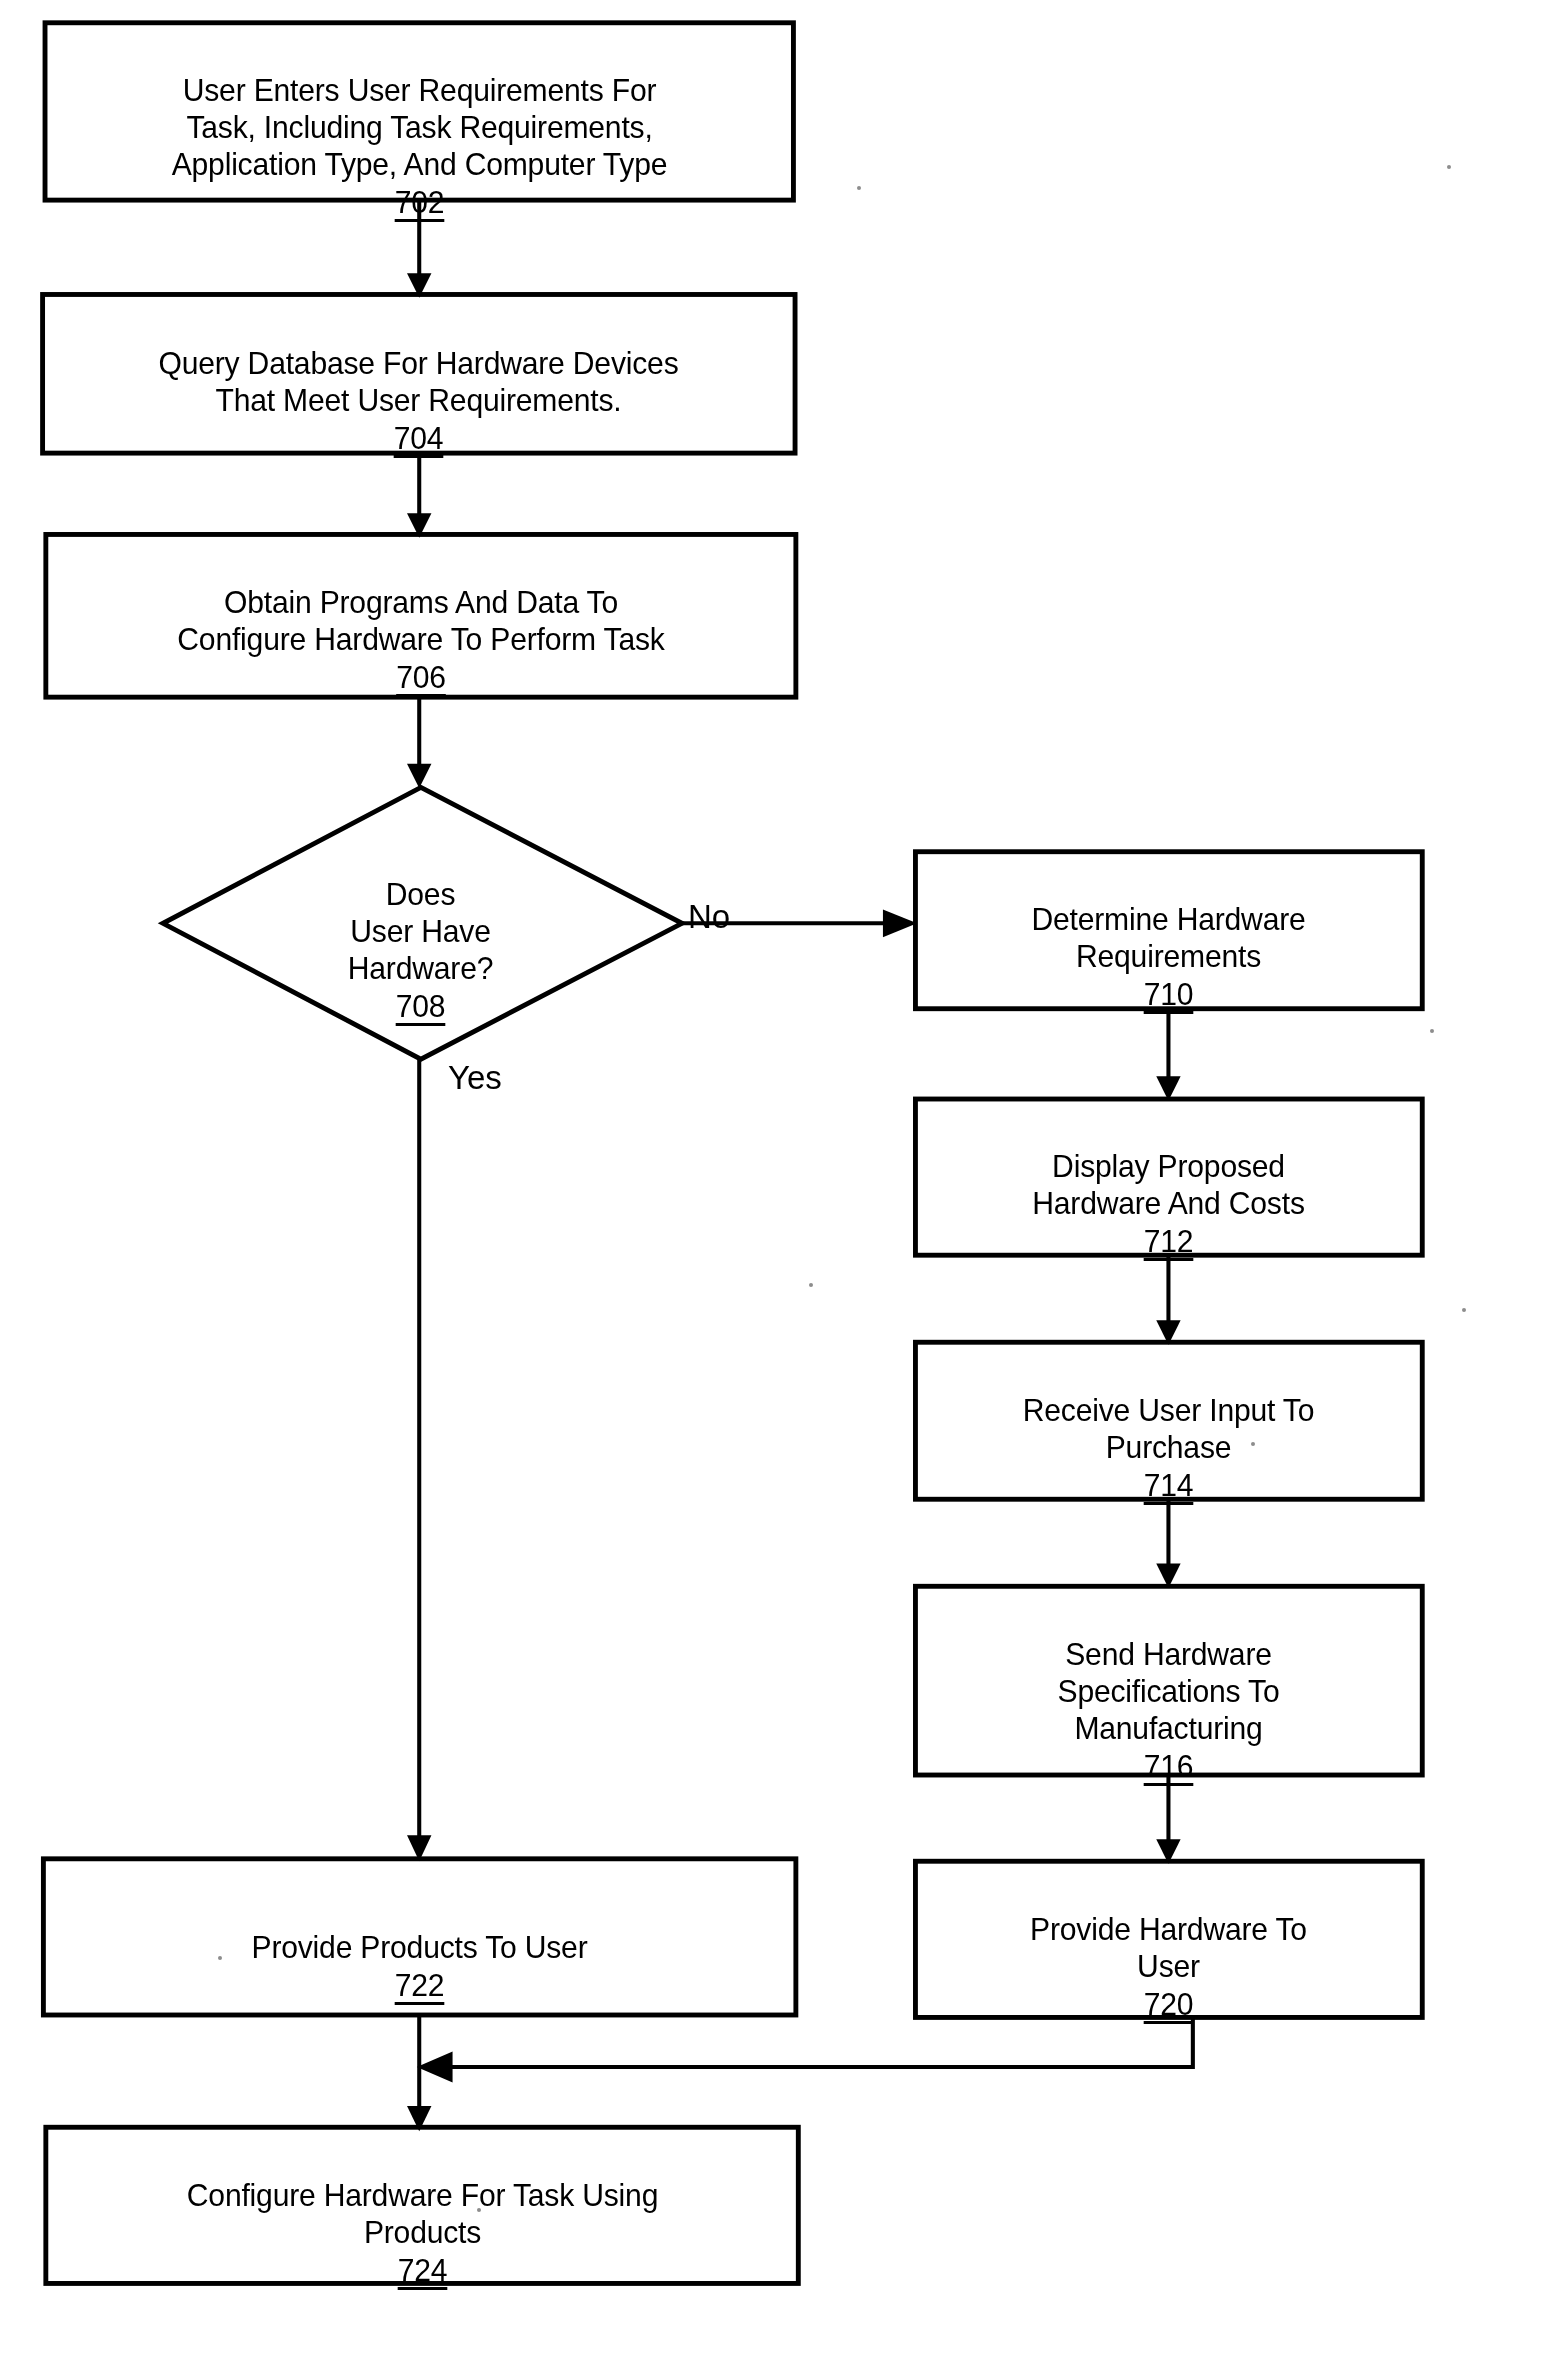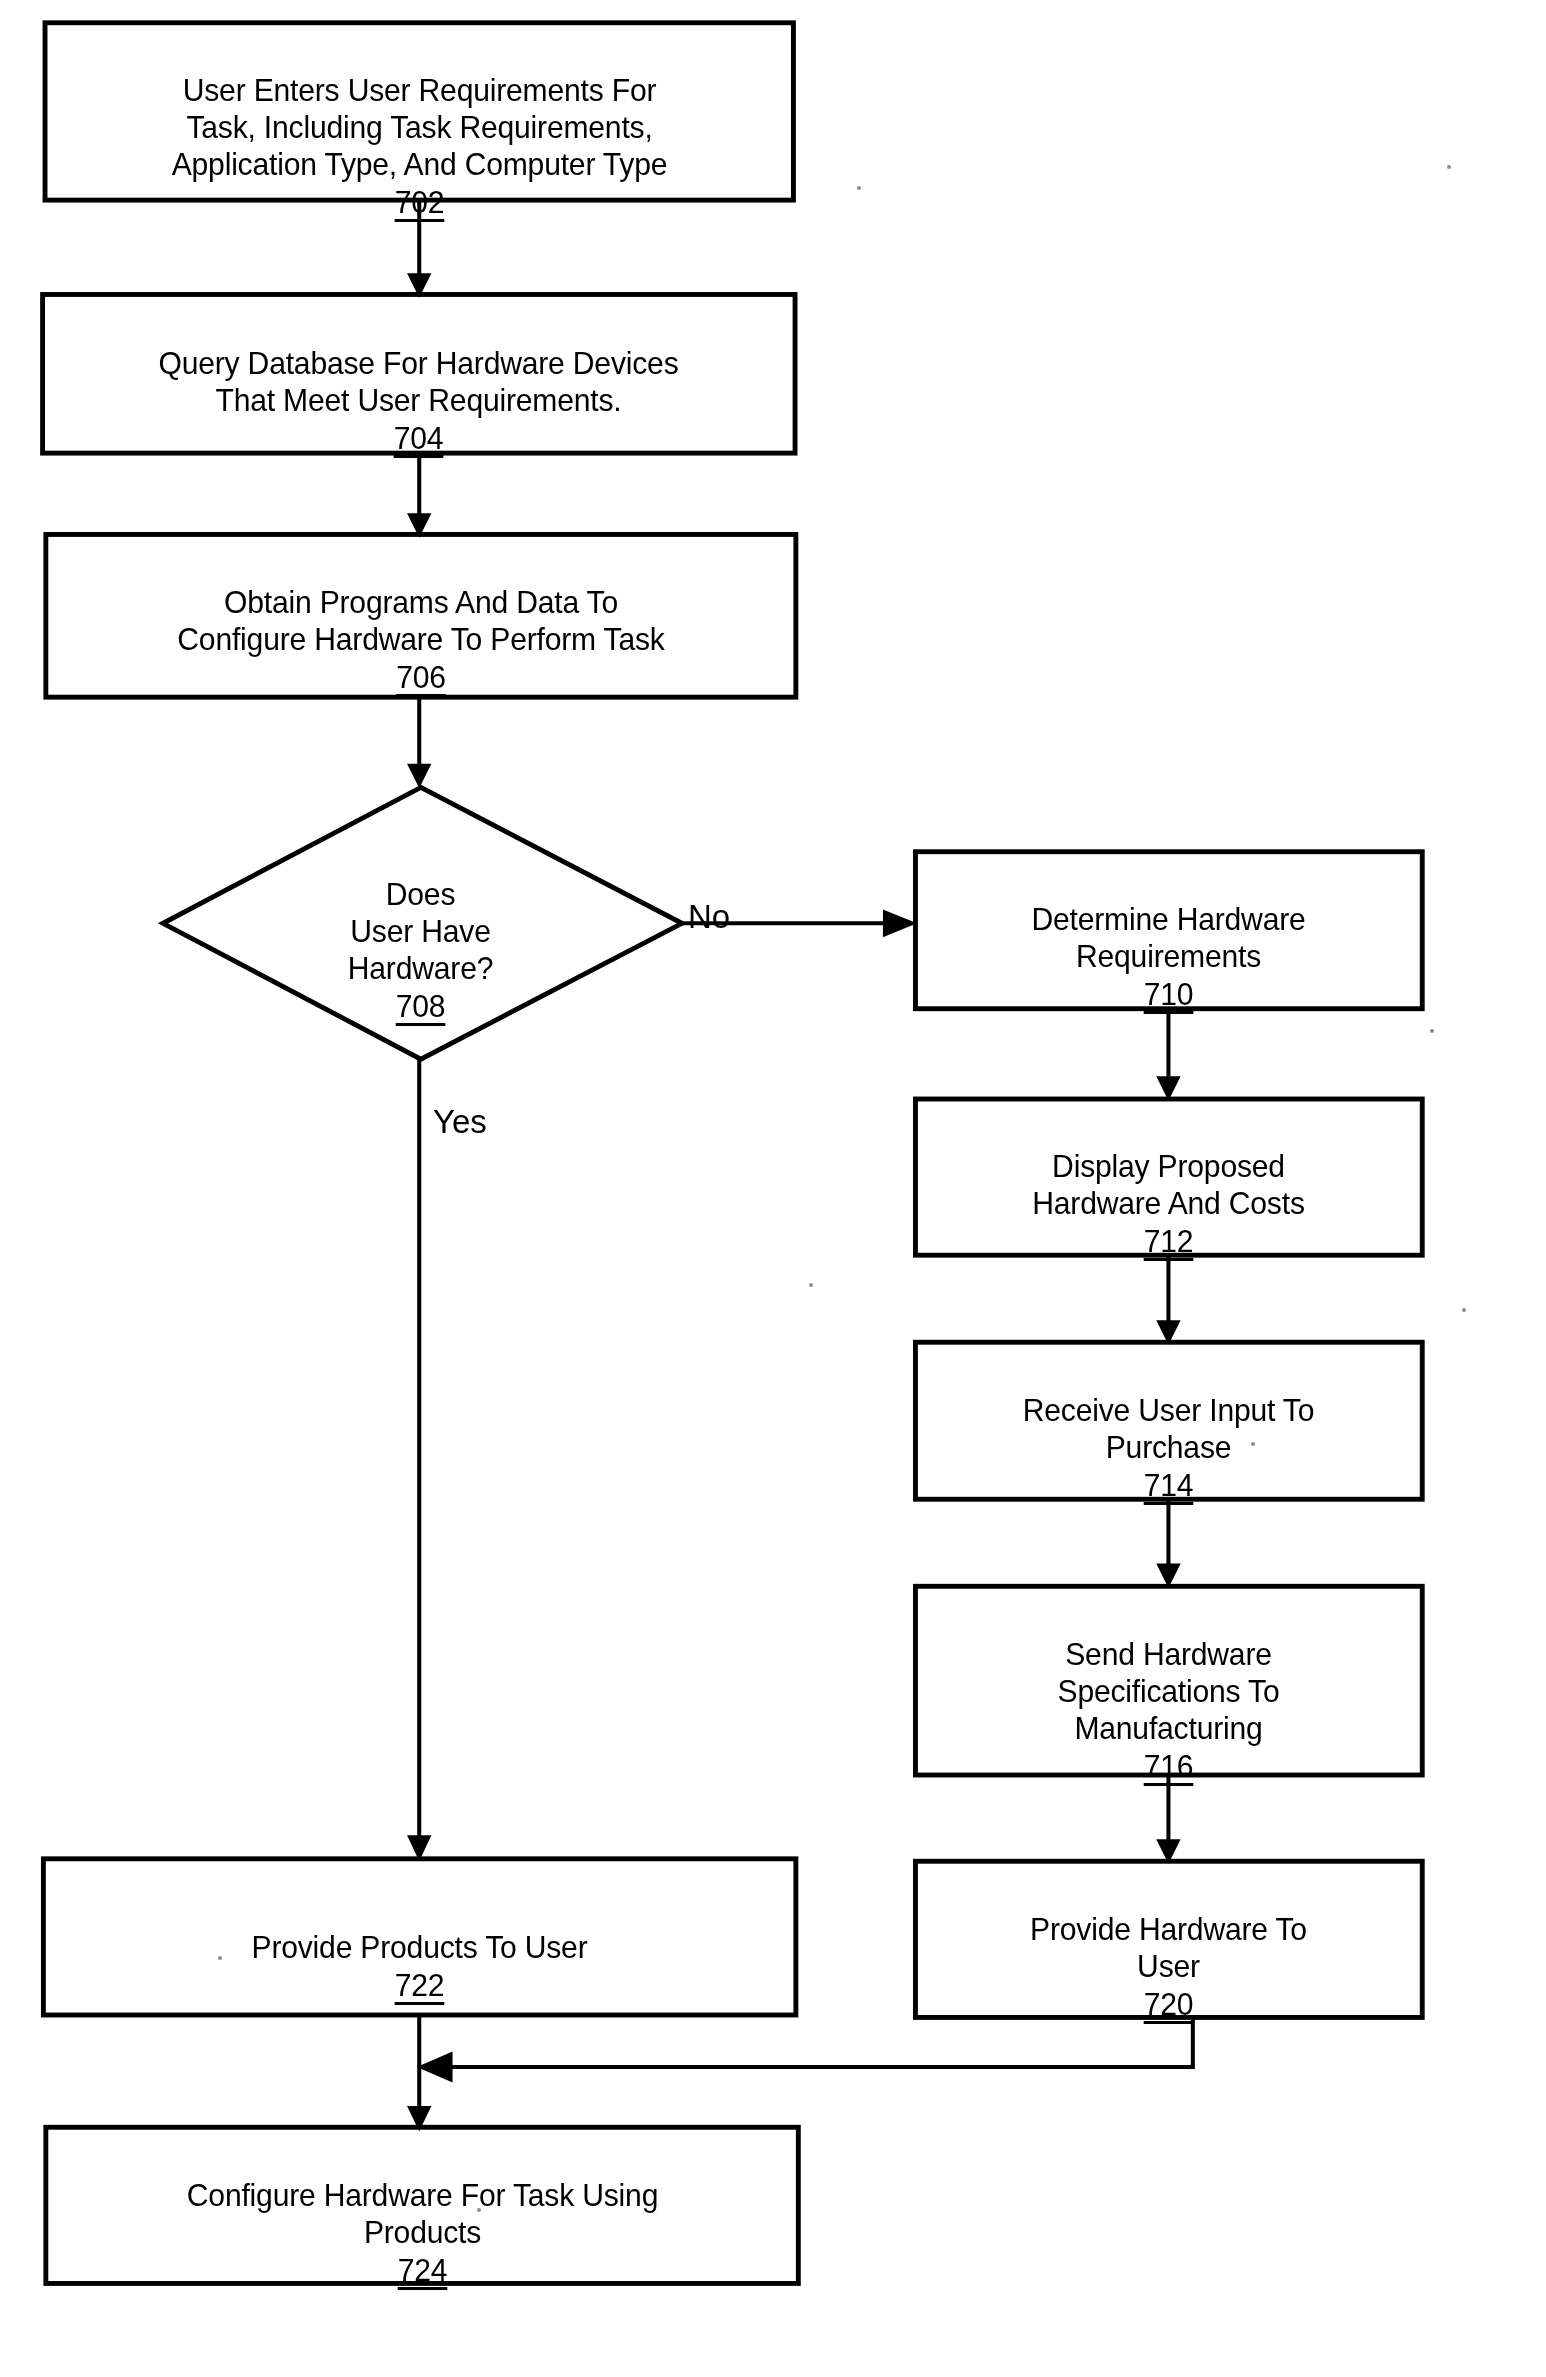--- a/index.html
+++ b/index.html
@@ -229,21 +229,21 @@
   </div>
 
   <div class="node-text" style="left:46px; top:2140px; width:753px;">
     <span>Configure Hardware For Task Using
 Products</span>
     <span class="node-ref">724</span>
   </div>
 
   <div class="edge-label" style="left:688px; top:875px;margin-top:24px;">No</div>
 
-  <div class="edge-label" style="left:433px; top:1060px;margin-top:44px;">Yes</div>
+  <div class="edge-label" style="left:448px; top:1060px;">Yes</div>
 
   <div class="speck" style="left:857px; top:186px; width:4.1px; height:4.1px;"></div>
   <div class="speck" style="left:1447px; top:165px; width:4.1px; height:4.1px;"></div>
   <div class="speck" style="left:1430px; top:1029px; width:4.1px; height:4.1px;"></div>
   <div class="speck" style="left:1462px; top:1308px; width:4.1px; height:4.1px;"></div>
   <div class="speck" style="left:809px; top:1283px; width:4.1px; height:4.1px;"></div>
   <div class="speck" style="left:218px; top:1956px; width:4.1px; height:4.1px;"></div>
   <div class="speck" style="left:477px; top:2208px; width:4.1px; height:4.1px;"></div>
   <div class="speck" style="left:1251px; top:1442px; width:4.1px; height:4.1px;"></div>
 

